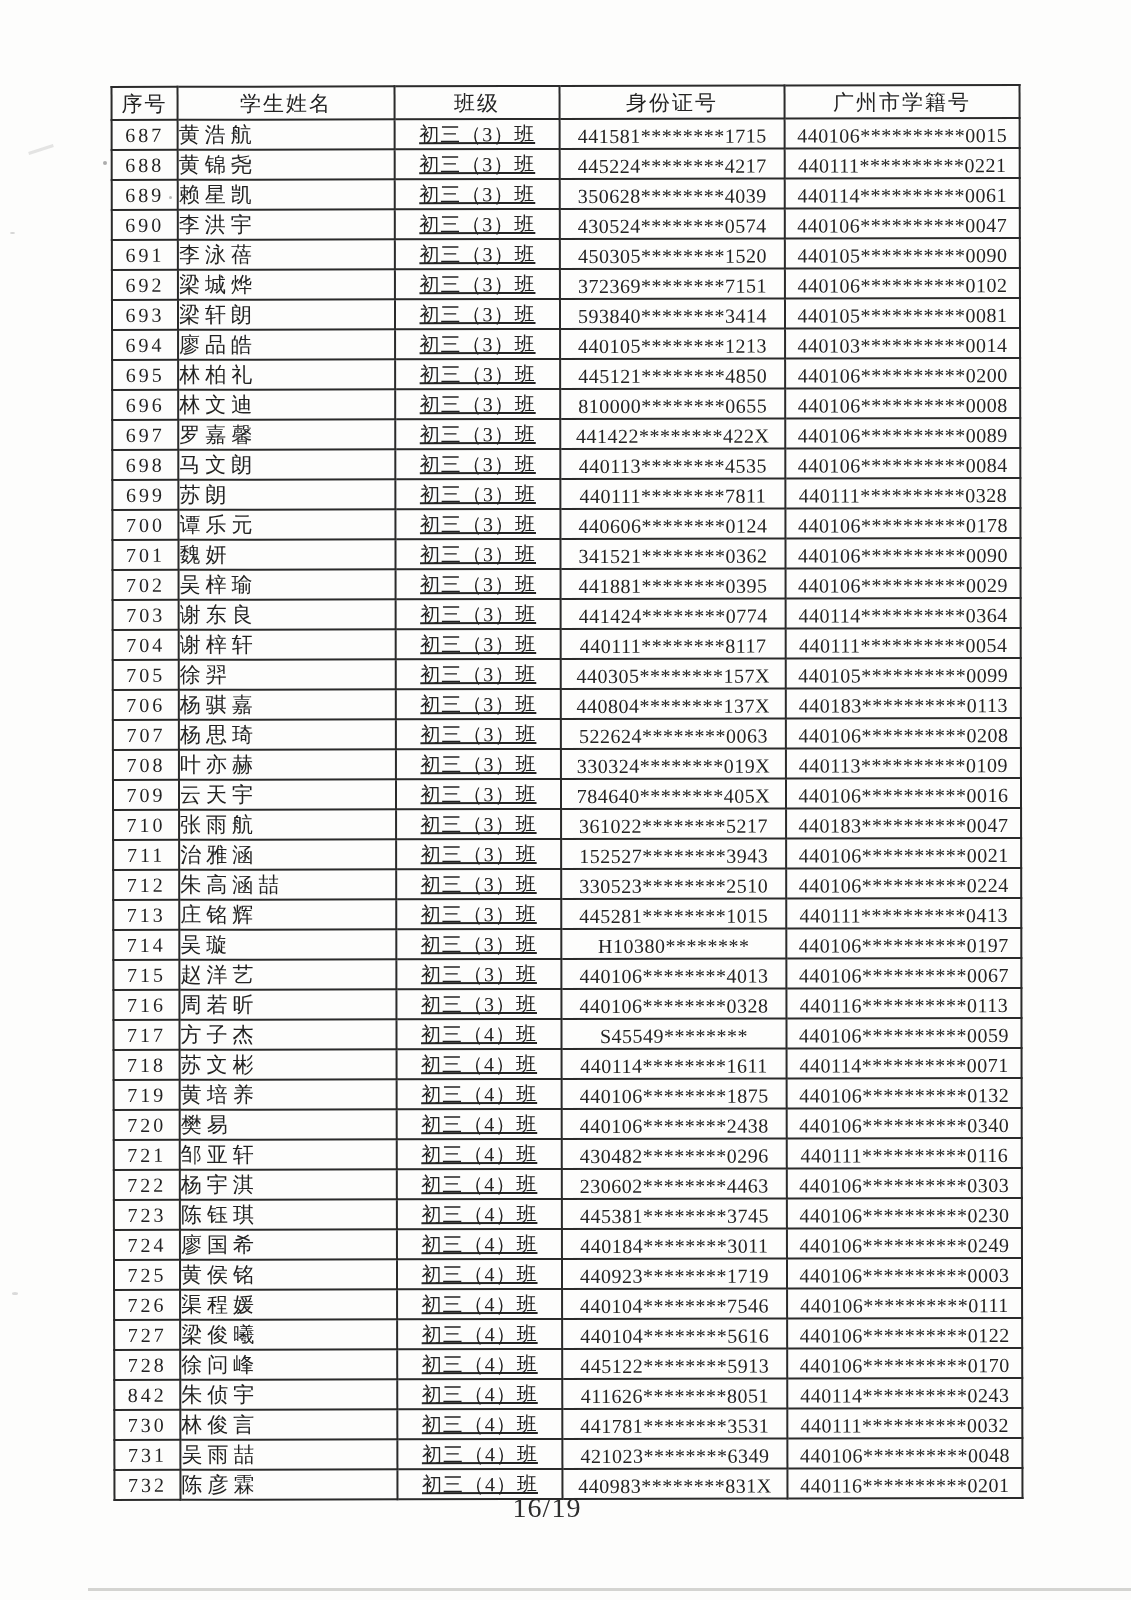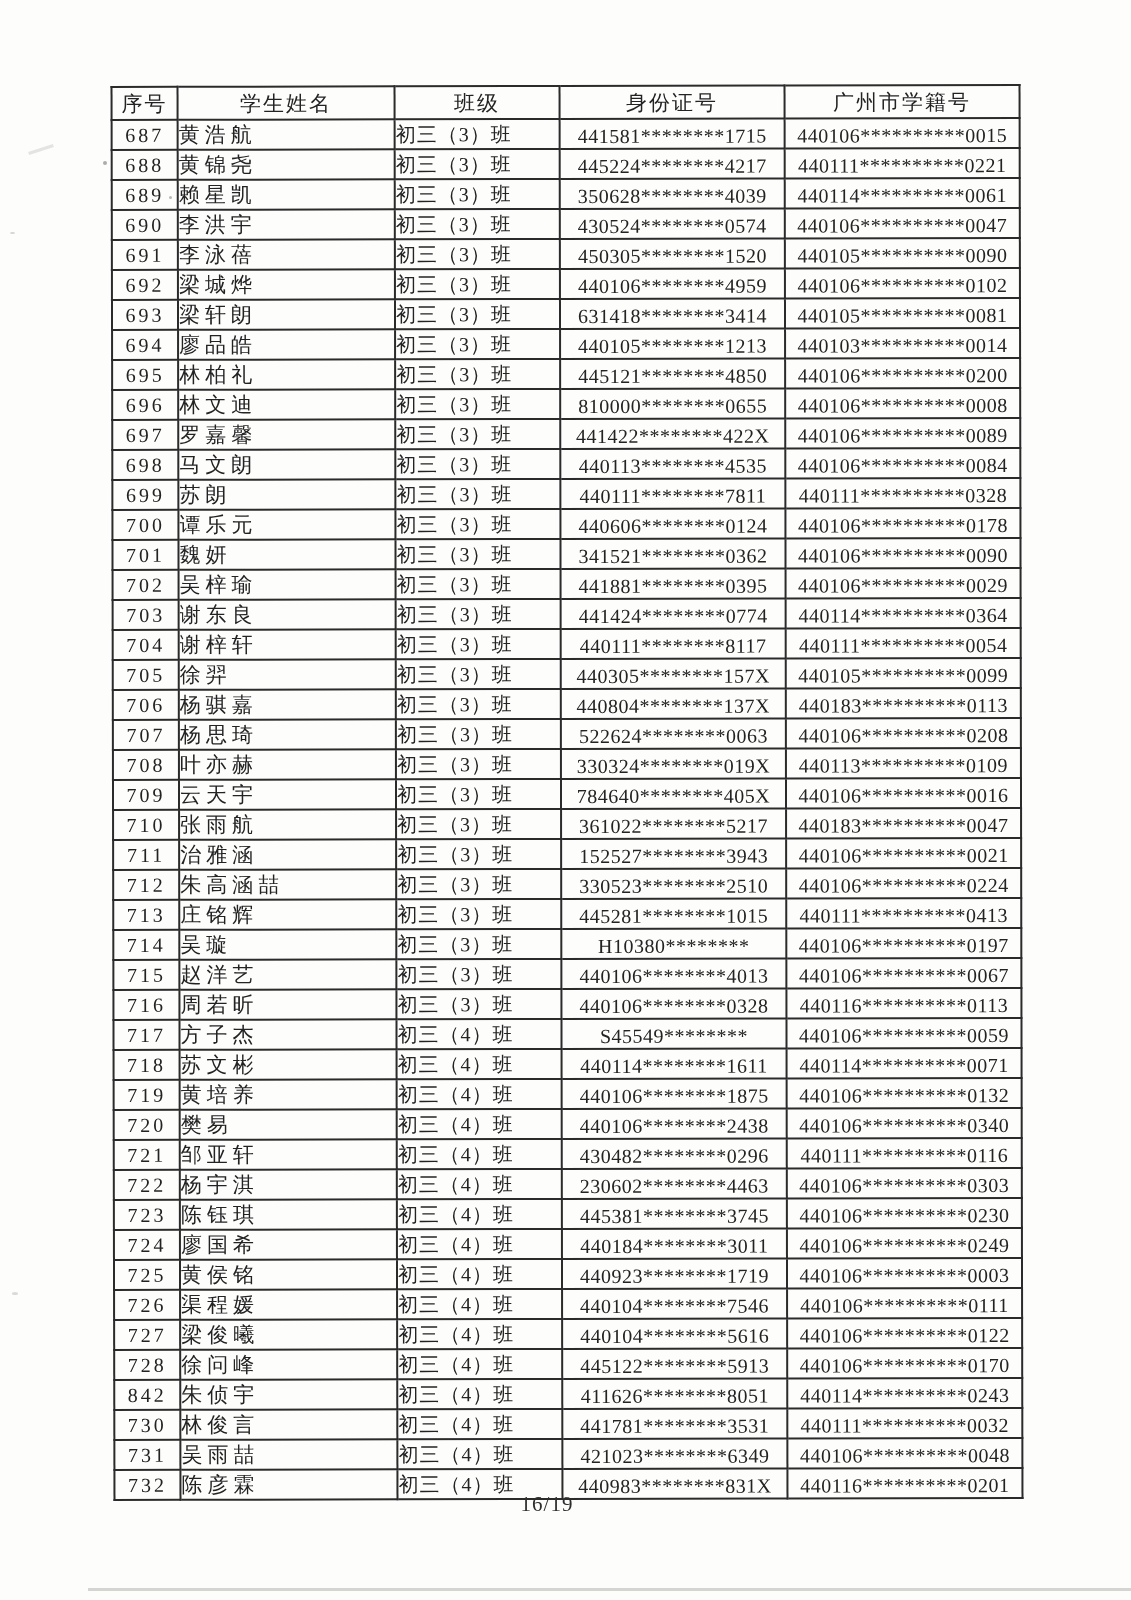--- a/index.html
+++ b/index.html
@@ -59,36 +59,38 @@
   }
   td.c-name {
     font-size: 21px;
     letter-spacing: 5px;
     text-align: left;
     vertical-align: middle;
   }
   td.c-class {
     font-size: 20px;
     letter-spacing: 1px;
+    text-align: center;
     vertical-align: middle;
+    text-decoration: underline;
   }
   td.c-id, td.c-reg {
     font-size: 20px;
     letter-spacing: 0.5px;
     text-align: center;
     vertical-align: bottom;
     padding-bottom: 0px;
   }
   .page-number {
     position: absolute;
     left: 112px;
     top: 1492px;
     width: 870px;
     text-align: center;
-    font-size: 21px;
+    font-size: 28px;
     letter-spacing: 1px;
     color: #2e2e2e;
   }
   
   .speck { position: absolute; background: #8a8a8a; border-radius: 50%; }
   .speck-a { left: 103px; top: 161px; width: 4px; height: 4px; opacity: .7; }
   .speck-b { left: 169px; top: 196px; width: 3px; height: 3px; opacity: .6; }
   .speck-c { left: 10px; top: 232px; width: 5px; height: 2px; opacity: .35; }
   .speck-d { left: 12px; top: 1292px; width: 6px; height: 3px; opacity: .3; }
   .smudge-top-left {
@@ -156,28 +158,28 @@
       <td class="c-serial">691</td>
       <td class="c-name">李泳蓓</td>
       <td class="c-class">初三（3）班</td>
       <td class="c-id">450305********1520</td>
       <td class="c-reg">440105**********0090</td>
     </tr>
           <tr>
       <td class="c-serial">692</td>
       <td class="c-name">梁城烨</td>
       <td class="c-class">初三（3）班</td>
-      <td class="c-id">440106********4959</td>
+      <td class="c-id">372369********7151</td>
       <td class="c-reg">440106**********0102</td>
     </tr>
           <tr>
       <td class="c-serial">693</td>
       <td class="c-name">梁轩朗</td>
       <td class="c-class">初三（3）班</td>
-      <td class="c-id">631418********3414</td>
+      <td class="c-id">593840********3414</td>
       <td class="c-reg">440105**********0081</td>
     </tr>
           <tr>
       <td class="c-serial">694</td>
       <td class="c-name">廖品皓</td>
       <td class="c-class">初三（3）班</td>
       <td class="c-id">440105********1213</td>
       <td class="c-reg">440103**********0014</td>
     </tr>
           <tr>

